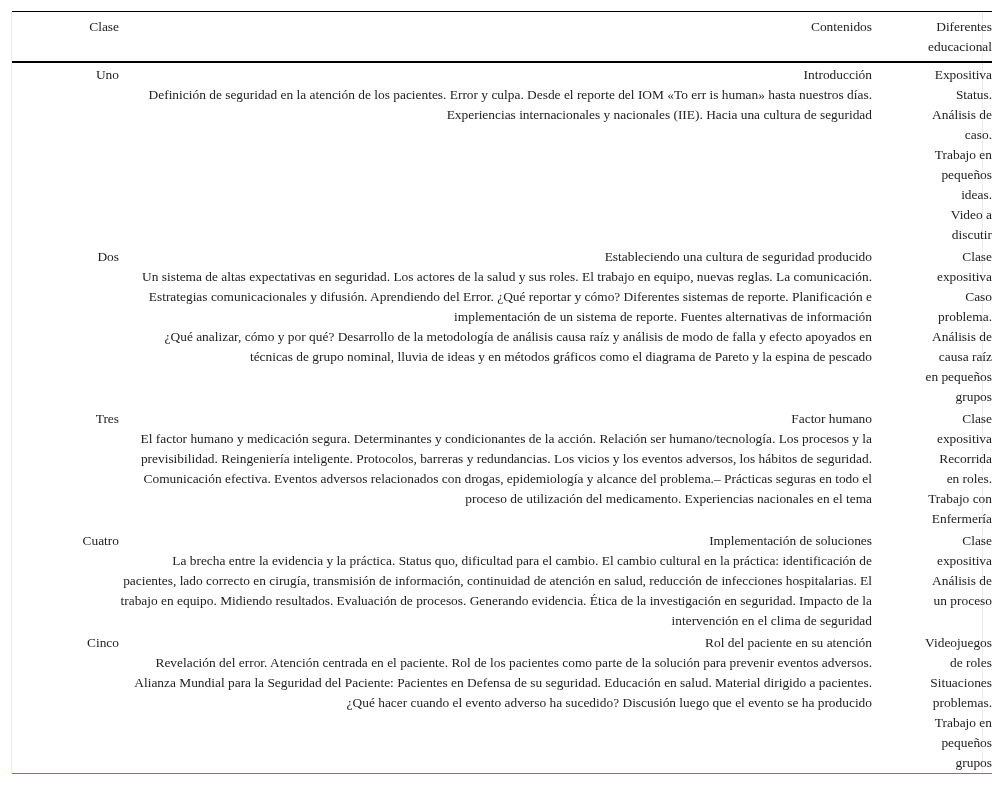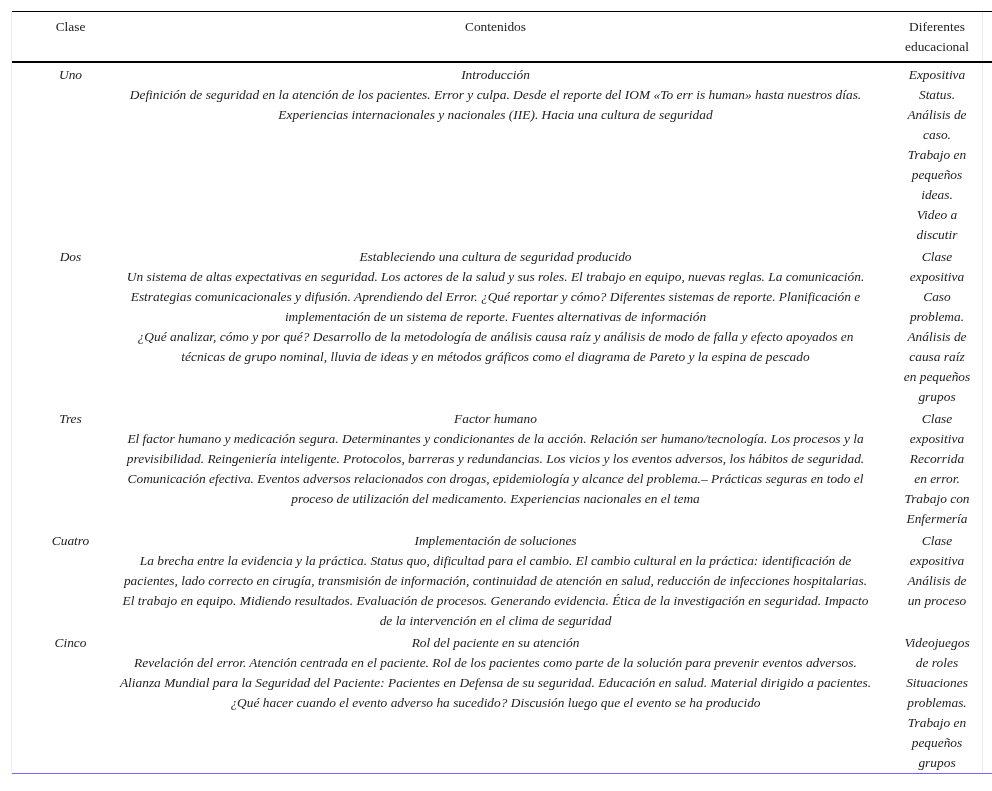--- a/index.html
+++ b/index.html
@@ -30,34 +30,33 @@
       table-layout: fixed;
     }
     thead tr {
       border-top: 1px solid #000000;
       border-bottom: 2px solid #000000;
     }
     tbody tr:last-child {
       border-bottom: 1px solid #8b5cf6;
     }
     th, td {
-      text-align: center;
+      text-align: right;
       vertical-align: top;
       font-weight: normal;
       line-height: 20px;
       padding: 0;
     }
     th {
       padding-top: 5px;
       padding-bottom: 4px;
     }
     td {
       padding-top: 2px;
       padding-bottom: 0;
-      font-style: italic;
     }
     .col-clase { width: 97px; padding-left: 10px; }
     .col-contenidos { width: 753px; padding-right: 10px; }
     .col-estrategia { width: 110px; }
     th.col-clase, td.col-clase { padding-left: 10px; }
     .cell-line { display: block; }
     .strategy-line { display: block; }
   </style>
 </head>
 <body>
@@ -114,21 +113,21 @@
         <tr>
           <td class="col-clase">Tres</td>
           <td class="col-contenidos">
             <span class="cell-line">Factor humano</span>
             <span class="cell-line">El factor humano y medicación segura. Determinantes y condicionantes de la acción. Relación ser humano/tecnología. Los procesos y la previsibilidad. Reingeniería inteligente. Protocolos, barreras y redundancias. Los vicios y los eventos adversos, los hábitos de seguridad. Comunicación efectiva. Eventos adversos relacionados con drogas, epidemiología y alcance del problema.– Prácticas seguras en todo el proceso de utilización del medicamento. Experiencias nacionales en el tema</span>
           </td>
           <td class="col-estrategia">
             <span class="strategy-line">Clase</span>
             <span class="strategy-line">expositiva</span>
             <span class="strategy-line">Recorrida</span>
-            <span class="strategy-line">en error.</span>
+            <span class="strategy-line">en roles.</span>
             <span class="strategy-line">Trabajo con</span>
             <span class="strategy-line">Enfermería</span>
           </td>
         </tr>
         <tr>
           <td class="col-clase">Cuatro</td>
           <td class="col-contenidos">
             <span class="cell-line">Implementación de soluciones</span>
             <span class="cell-line">La brecha entre la evidencia y la práctica. Status quo, dificultad para el cambio. El cambio cultural en la práctica: identificación de pacientes, lado correcto en cirugía, transmisión de información, continuidad de atención en salud, reducción de infecciones hospitalarias. El trabajo en equipo. Midiendo resultados. Evaluación de procesos. Generando evidencia. Ética de la investigación en seguridad. Impacto de la intervención en el clima de seguridad</span>
           </td>

